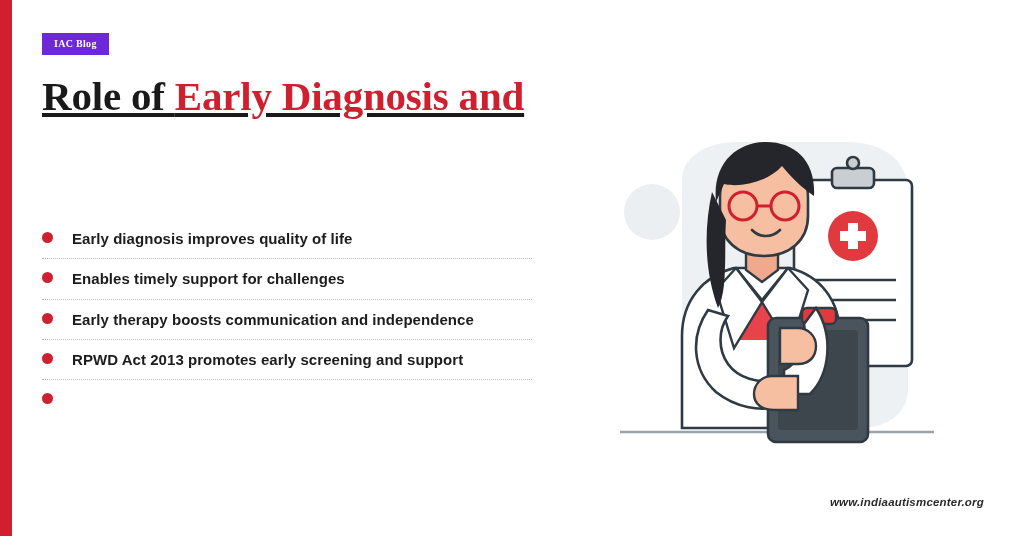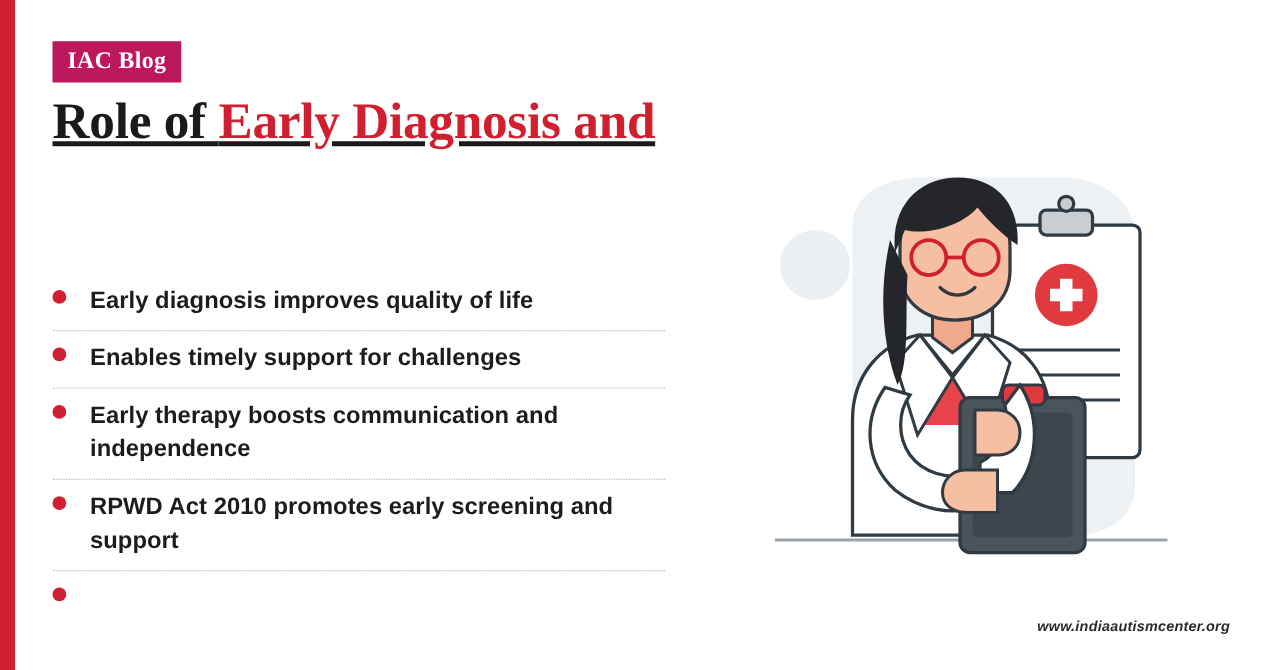--- a/index.html
+++ b/index.html
@@ -27,23 +27,23 @@
     top: 0;
     width: 12px;
     height: 536px;
     background: #d0202f;
   }
   
   .badge {
     position: absolute;
     left: 42px;
     top: 33px;
-    background: #be185d;
+    background: #6d28d9;
     color: #ffffff;
-    font-size: 19px;
+    font-size: 10px;
     font-weight: bold;
     letter-spacing: 0.3px;
     padding: 5px 12px 6px 12px;
     font-family: "Liberation Serif", serif;
   }
   
   .title {
     position: absolute;
     left: 42px;
     top: 72px;
@@ -80,21 +80,21 @@
   .dot {
     flex: 0 0 auto;
     width: 11px;
     height: 11px;
     border-radius: 50%;
     background: #d0202f;
     margin-top: 4px;
     margin-right: 19px;
   }
   .bullet-text {
-    font-size: 19px;
+    font-size: 15px;
     font-weight: bold;
     color: #1c1c1c;
     line-height: 1.42;
     letter-spacing: 0.05px;
   }
   
   .illustration {
     position: absolute;
     left: 612px;
     top: 140px;
@@ -133,21 +133,21 @@
     <div class="bullet-row">
       <span class="dot"></span>
       <span class="bullet-text">Enables timely support for challenges</span>
     </div>
     <div class="bullet-row">
       <span class="dot"></span>
       <span class="bullet-text">Early therapy boosts communication and independence</span>
     </div>
     <div class="bullet-row">
       <span class="dot"></span>
-      <span class="bullet-text">RPWD Act 2010 promotes early screening and support</span>
+      <span class="bullet-text">RPWD Act 2013 promotes early screening and support</span>
     </div>
     <div class="bullet-row last">
       <span class="dot"></span>
     </div>
   </div>
 
   <div class="illustration">
     <svg width="330" height="312" viewBox="0 0 330 312" xmlns="http://www.w3.org/2000/svg">
 
       <circle cx="40" cy="72" r="28" fill="#eceff1"></circle>

